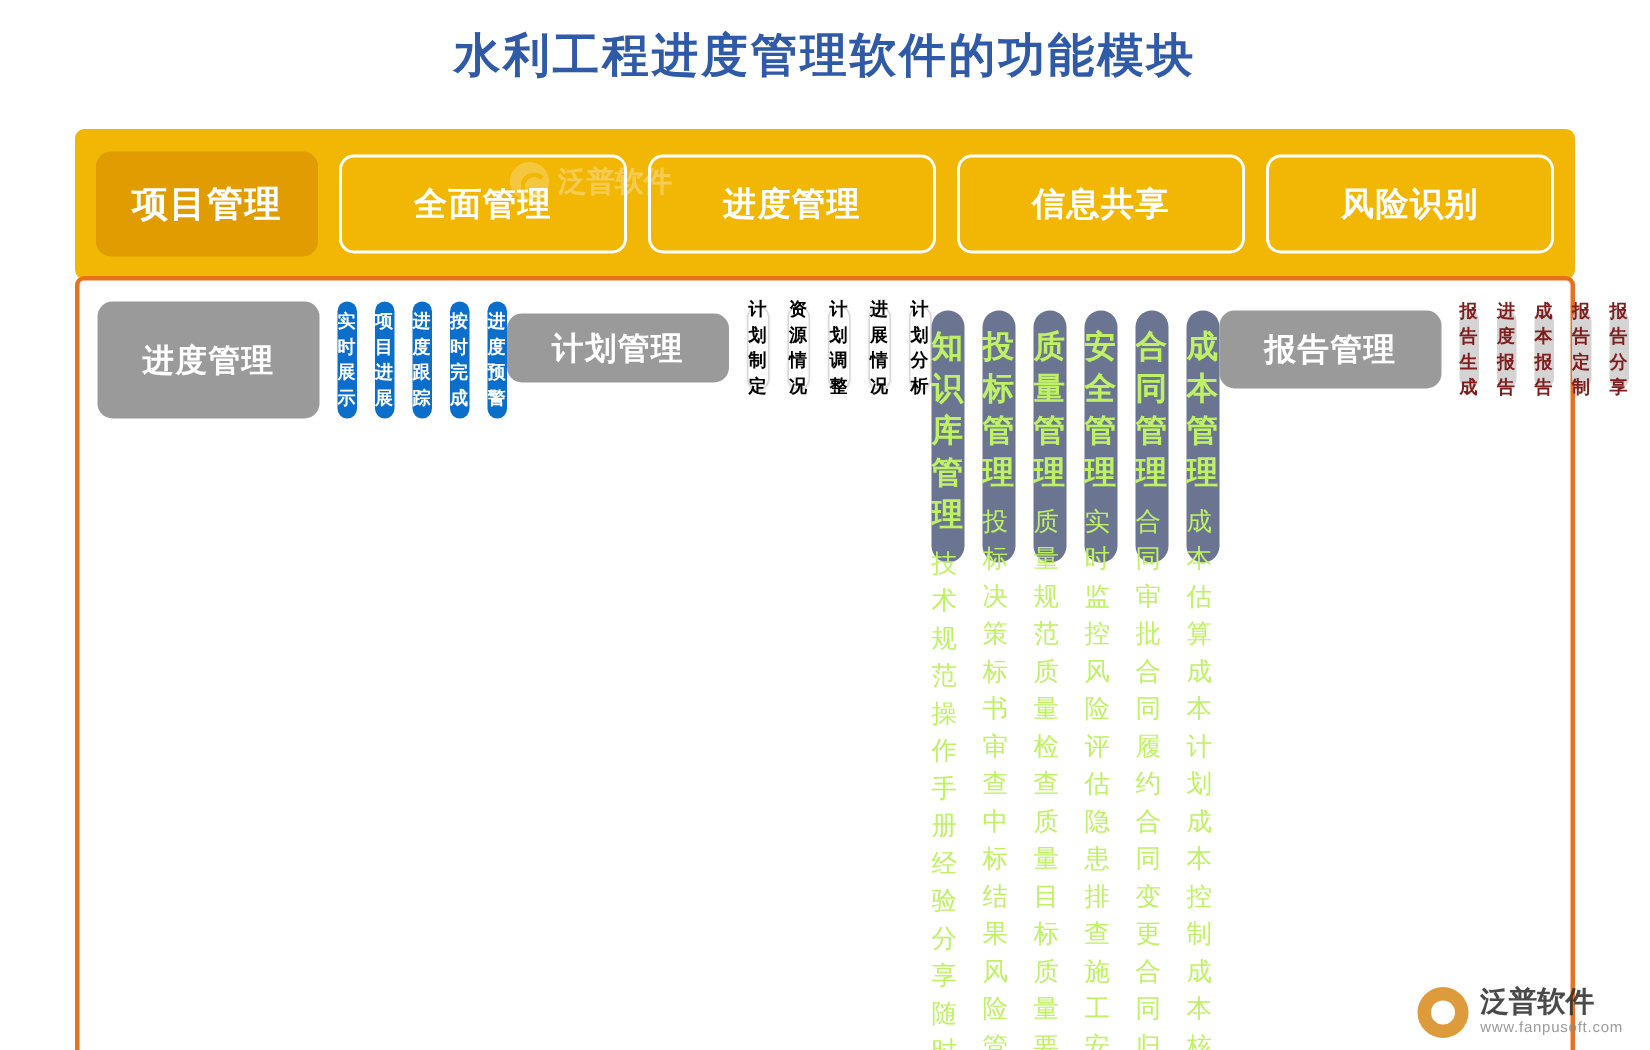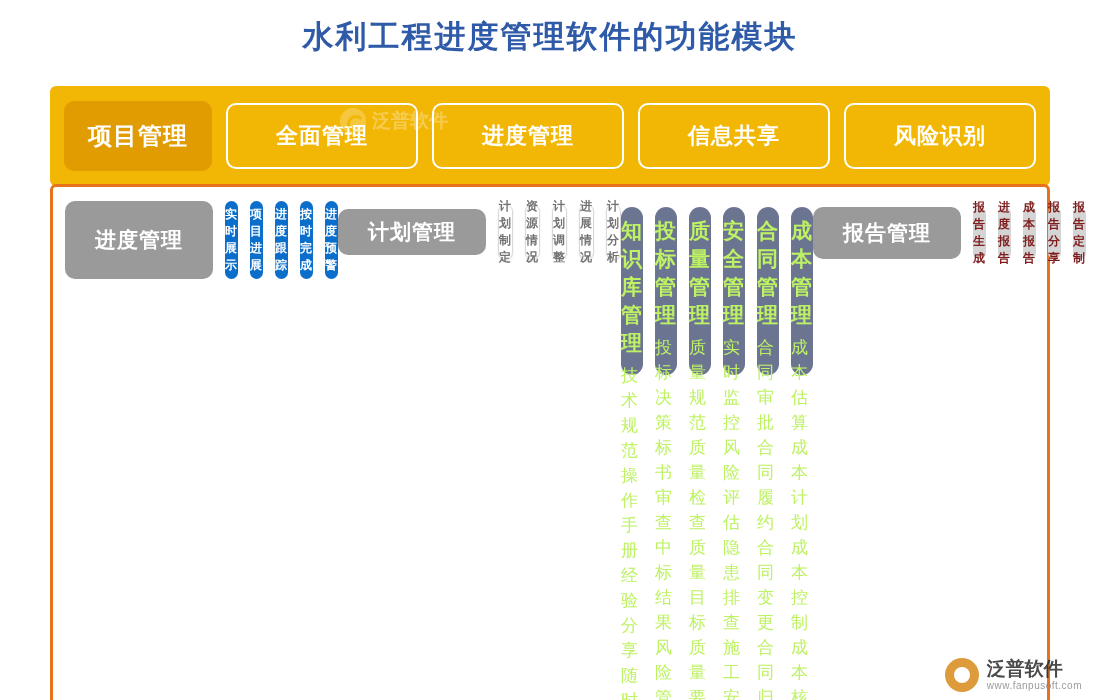--- a/index.html
+++ b/index.html
@@ -119,21 +119,21 @@
     background: #0b6ecb;
     color: #ffffff;
   }
 
   
   #row-plan { height: 62px; }
   #row-plan .row-head { background: #9a9a9a; height: 46px; align-self: center; }
   #row-plan .cell {
     background: #ffffff;
     border: 1px solid #d8d8d8;
-    color: #737373;
+    color: #000000;
     box-shadow: 0 1px 2px rgba(0,0,0,0.10);
     height: 54px;
     align-self: center;
   }
 
   
   #row-cards {
     display: flex;
     gap: 12px;
     height: 168px;
@@ -332,22 +332,22 @@
       <div class="card-item">成本核算</div>
     </div>
 
   </div>
 
   <div class="row" id="row-report">
     <div class="row-head">报告管理</div>
     <div class="cell">报告生成</div>
     <div class="cell">进度报告</div>
     <div class="cell">成本报告</div>
+    <div class="cell">报告定制</div>
     <div class="cell">报告分享</div>
-    <div class="cell">报告定制</div>
   </div>
 
 </div>
 
 <div id="watermark-logo">
   <span class="logo-mark"></span>
   <span class="logo-text">
     <span class="logo-name">泛普软件</span>
     <span class="logo-url">www.fanpusoft.com</span>
   </span>

